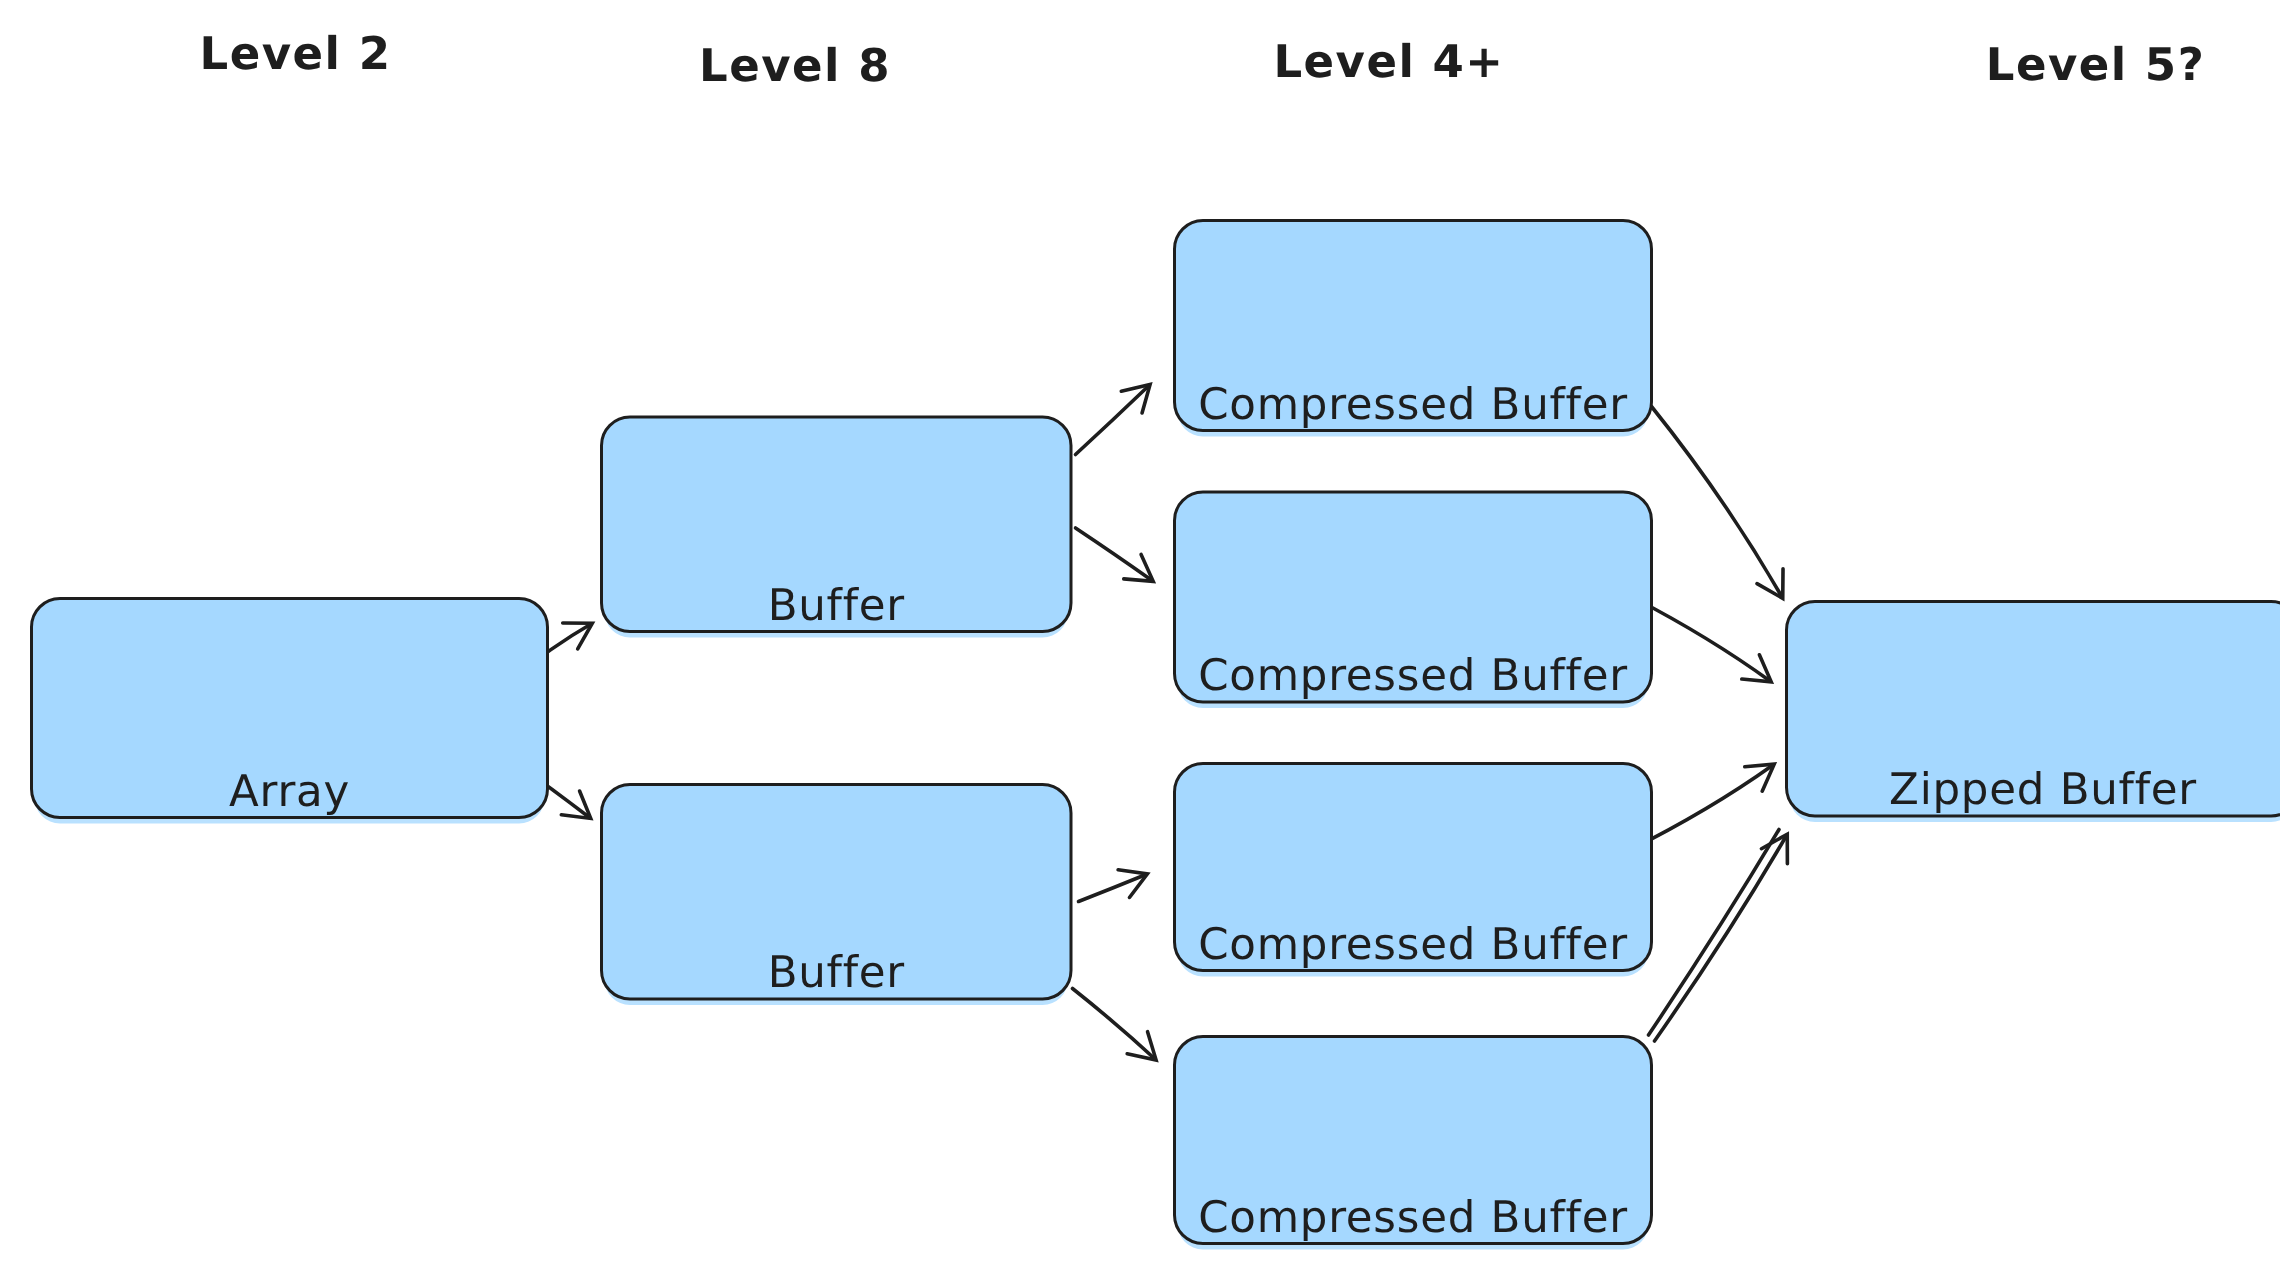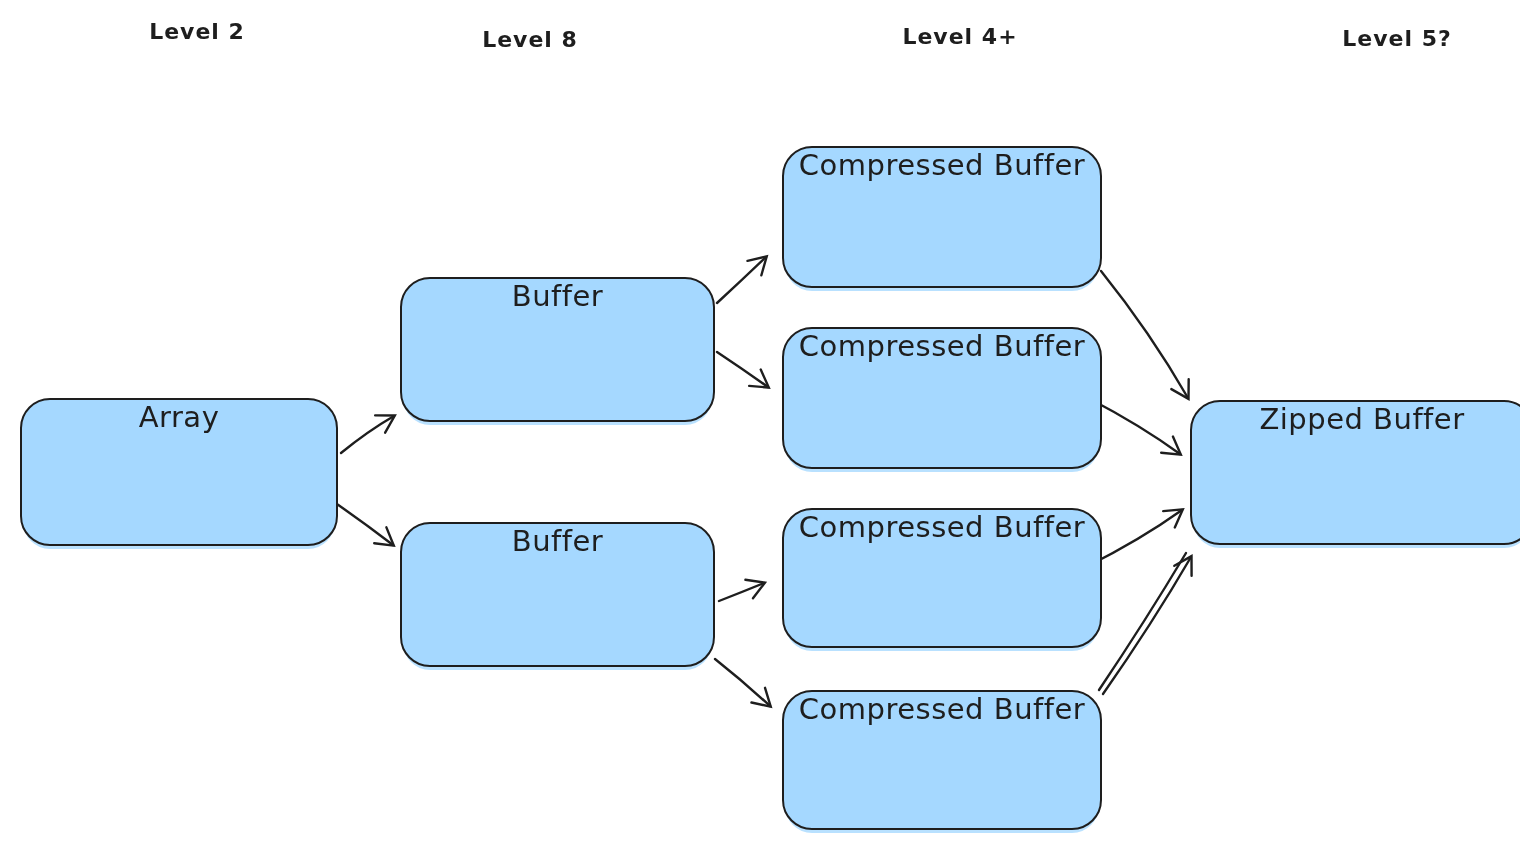--- a/index.html
+++ b/index.html
@@ -12,33 +12,33 @@
     width: 1520px;
     height: 846px;
     background: #ffffff;
     overflow: hidden;
     font-family: "DejaVu Sans", "Liberation Sans", sans-serif;
     color: #1e1e1e;
   }
   .col-label {
     position: absolute;
     transform: translateX(-50%);
-    font-size: 22px;
+    font-size: 30px;
     font-weight: 600;
     letter-spacing: 1px;
     color: #1e1e1e;
     white-space: nowrap;
   }
   .node {
     position: absolute;
     background: #a5d8ff;
     border: 2.5px solid #1e1e1e;
-    border-radius: 30px;
+    border-radius: 20px;
     display: flex;
-    align-items: flex-start;
+    align-items: flex-end;
     justify-content: center;
     box-sizing: border-box;
     box-shadow: 0 6px 0 -3px #b9e1ff;
   }
   .node .label {
     font-size: 29px;
     font-weight: 500;
     letter-spacing: 0.5px;
     white-space: nowrap;
     color: #1e1e1e;
@@ -56,21 +56,21 @@
     stroke-linecap: round;
   }
 </style>
 </head>
 <body>
 
 <div class="canvas">
 
   <div class="col-label" style="left:197px; top:19px;">Level 2</div>
   <div class="col-label" style="left:530px; top:27px;">Level 8</div>
-  <div class="col-label" style="left:960px; top:24px;">Level 4+</div>
+  <div class="col-label" style="left:926px; top:24px;">Level 4+</div>
   <div class="col-label" style="left:1397px; top:26px;">Level 5?</div>
 
   <svg class="edges" width="1520" height="846" viewBox="0 0 1520 846" aria-hidden="true">
     <defs>
       <marker id="arrowhead" viewBox="-22 -14 26 28" refX="-1" refY="0" markerWidth="26" markerHeight="28" orient="auto" markerUnits="userSpaceOnUse">
         <path d="M-17,-10 L0,0 L-17,10" fill="none" stroke="#1e1e1e" stroke-width="2.4" stroke-linecap="round"></path>
       </marker>
     </defs>
 
     <path d="M341,453 Q368,431 394,416" marker-end="url(#arrowhead)"></path>
@@ -82,21 +82,21 @@
     <path d="M719,601 Q742,592 764,583" marker-end="url(#arrowhead)"></path>
     <path d="M715,659 Q744,682 770,706" marker-end="url(#arrowhead)"></path>
 
     <path d="M1101,271 Q1150,332 1188,398" marker-end="url(#arrowhead)"></path>
     <path d="M1090,399 Q1140,425 1180,454" marker-end="url(#arrowhead)"></path>
     <path d="M1086,567 Q1140,540 1182,510" marker-end="url(#arrowhead)"></path>
     <path d="M1103,694 Q1152,624 1191,557" marker-end="url(#arrowhead)"></path>
     <path d="M1099,690 Q1146,620 1186,553"></path>
   </svg>
 
-  <div class="node" style="left:20px; top:398px; width:318px; height:148px;">
+  <div class="node" style="left:20px; top:398px; width:346px; height:148px;">
     <span class="label">Array</span>
   </div>
 
   <div class="node" style="left:400px; top:277px; width:315px; height:145px;">
     <span class="label">Buffer</span>
   </div>
 
   <div class="node" style="left:400px; top:522px; width:315px; height:145px;">
     <span class="label">Buffer</span>
   </div>

